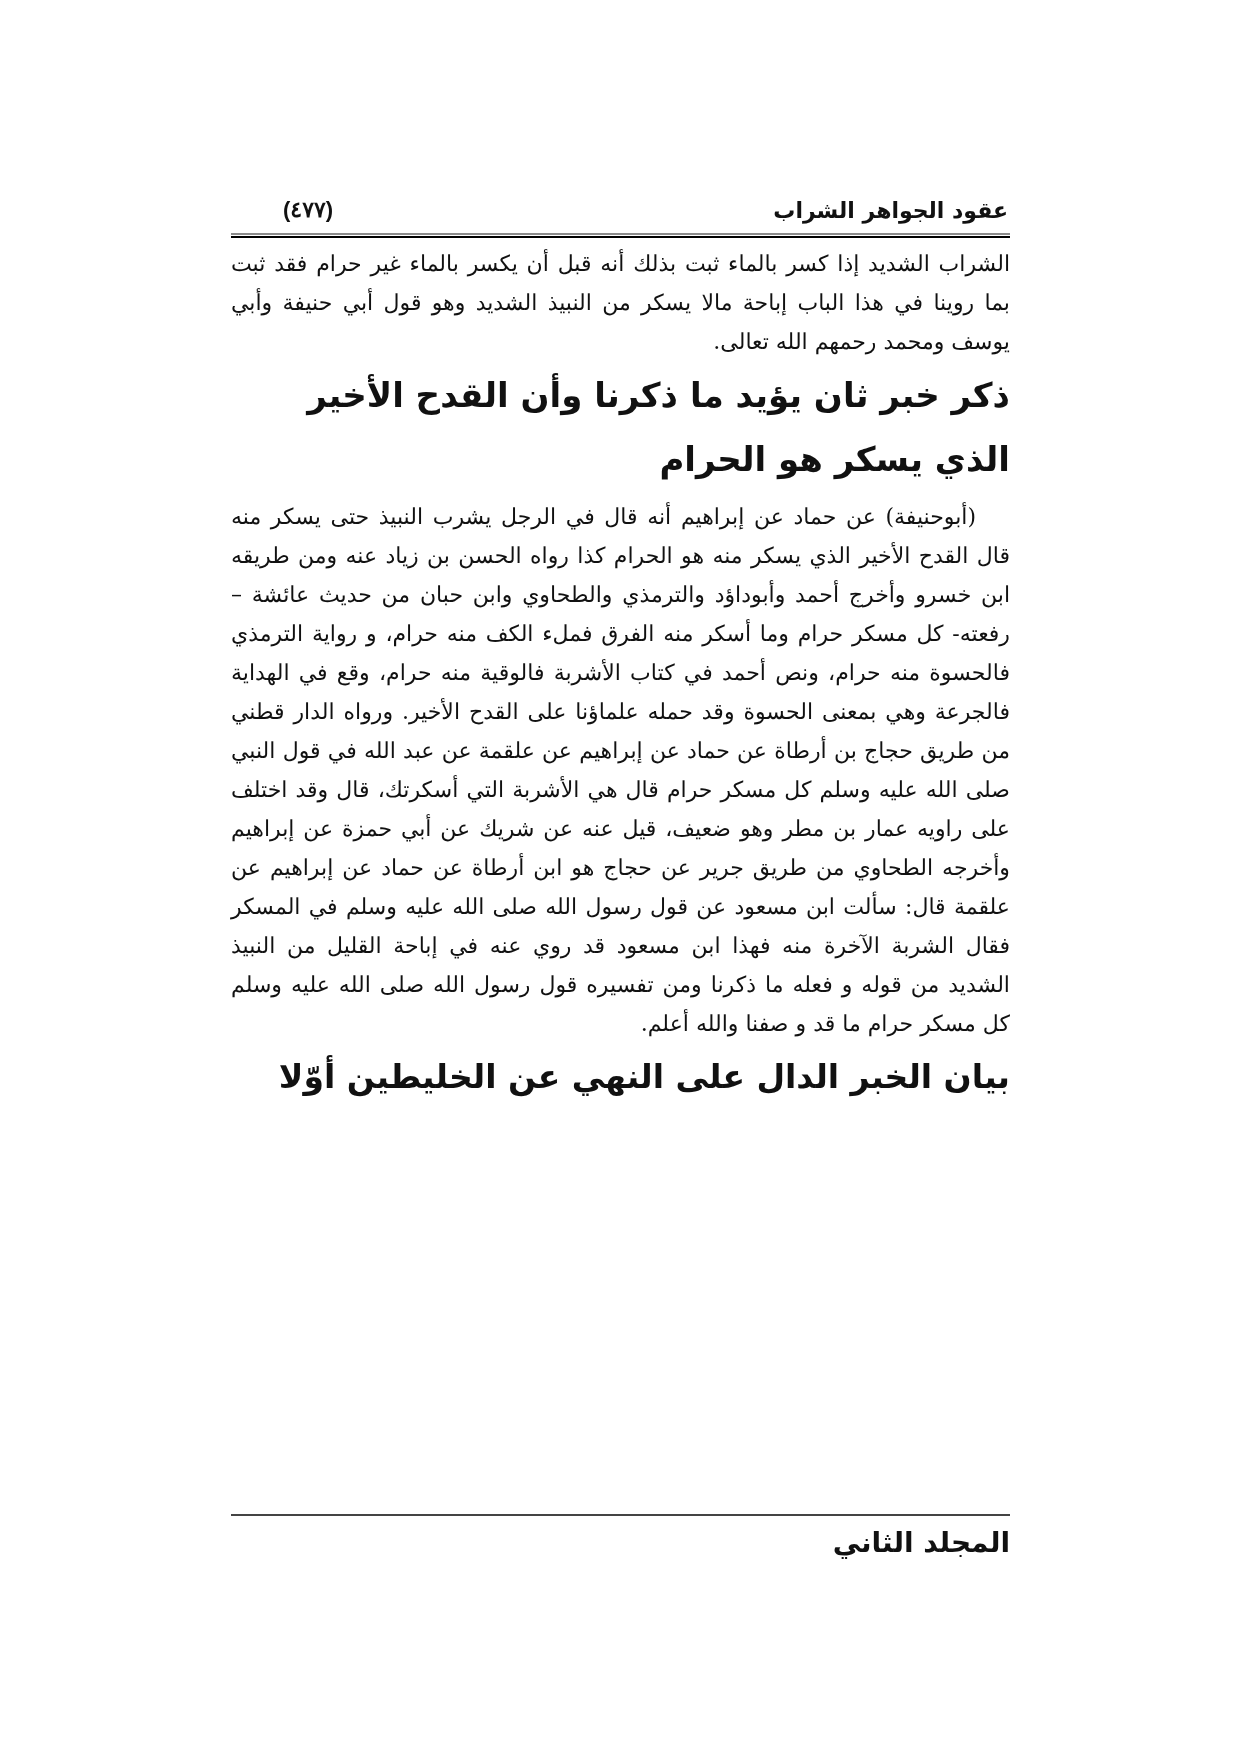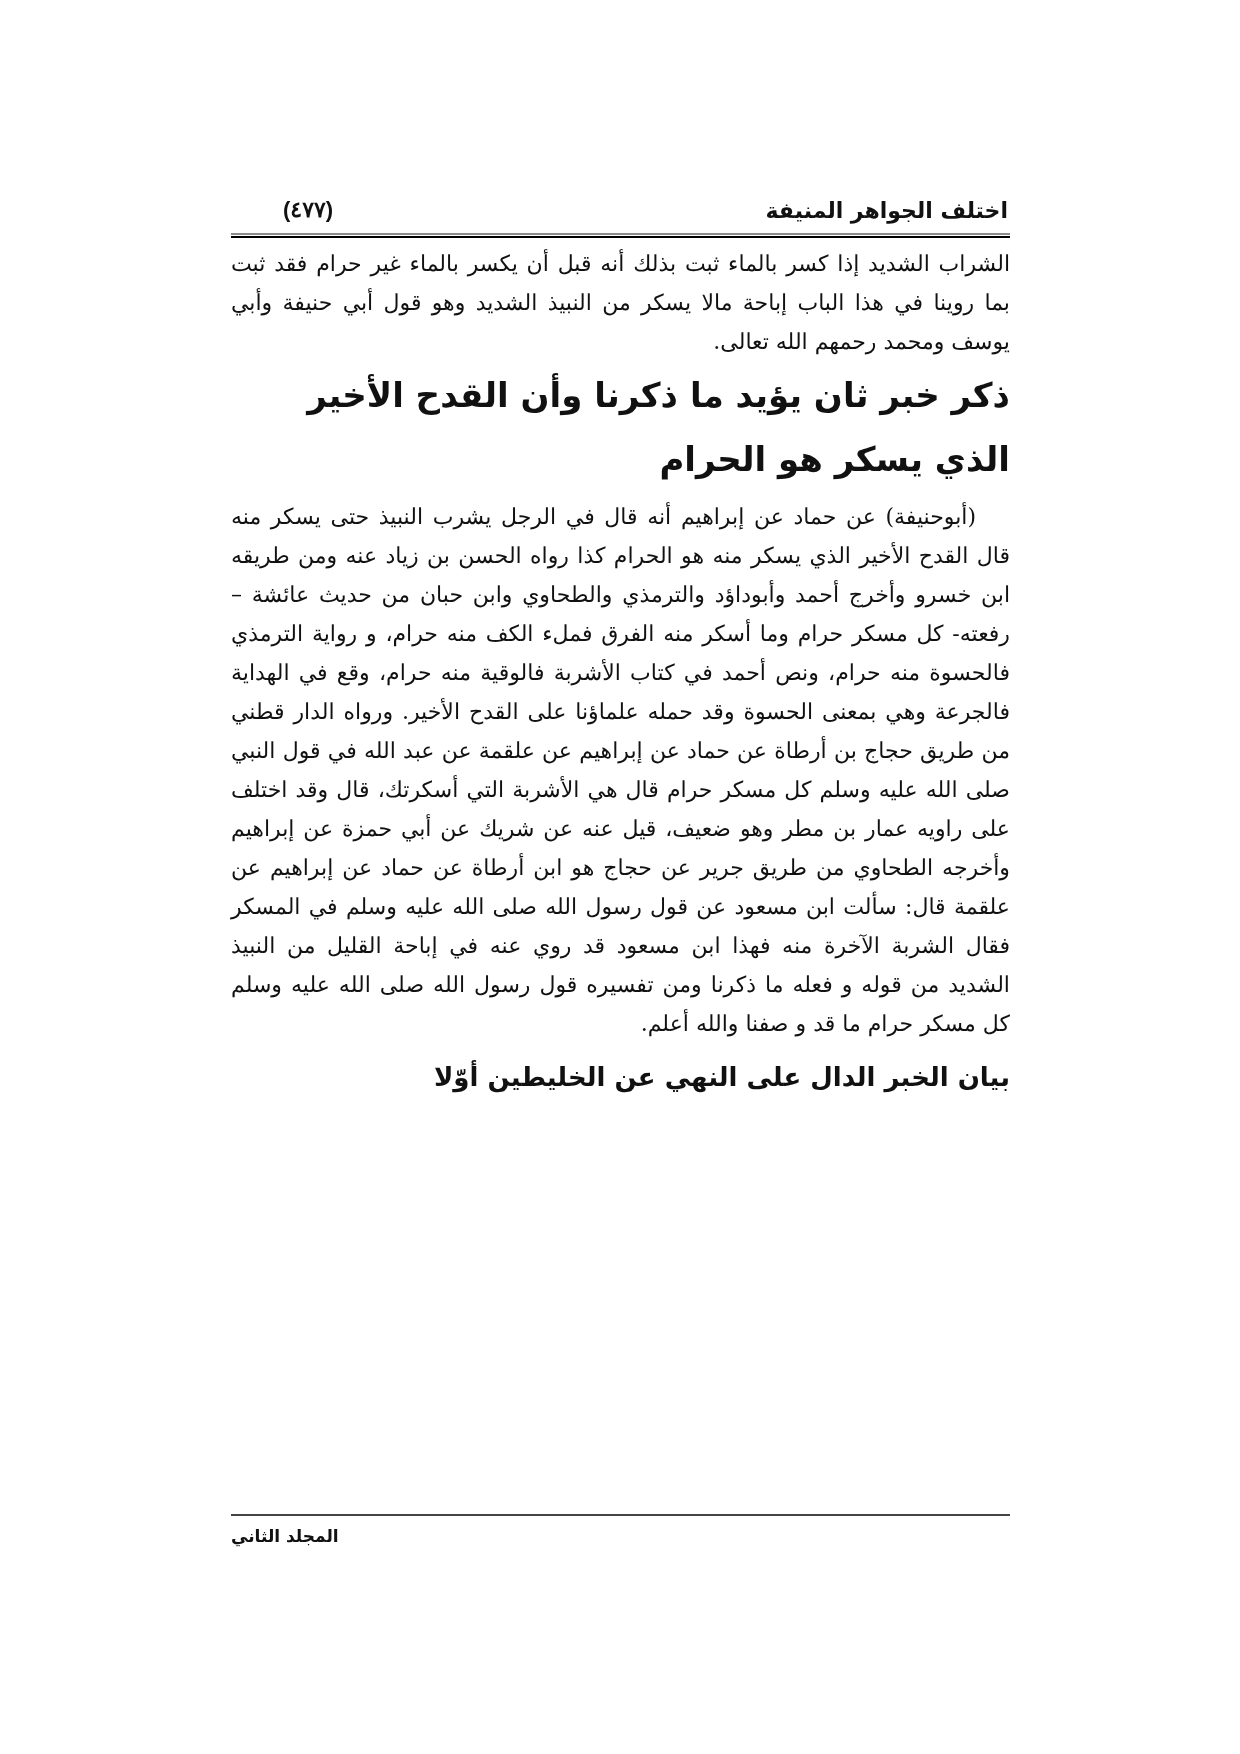--- a/index.html
+++ b/index.html
@@ -87,48 +87,48 @@
       text-align: right;
       margin: 0;
     }
     .heading.h1 {
       margin-top: 2px;
       margin-bottom: 6px;
     }
     .heading.h2 {
       margin-top: 2px;
       margin-bottom: 8px;
-      font-size: 26px;
+      font-size: 33px;
     }
     .footer-rule {
       position: absolute;
       top: 1514px;
       left: 0;
       right: 0;
       height: 2px;
       background: #444444;
     }
     .footer {
       position: absolute;
       top: 1526px;
       left: 0;
       right: 0;
-      text-align: left;
+      text-align: right;
       font-family: "DejaVu Sans", "Liberation Sans", sans-serif;
       font-weight: bold;
-      font-size: 17px;
+      font-size: 28px;
     }
   </style>
 </head>
 <body>
 
 <div class="page">
 
   <div class="running-header">
-    <span class="book-title">اختلف الجواهر المنيفة</span>
+    <span class="book-title">عقود الجواهر الشراب</span>
     <span class="page-number">(٤٧٧)</span>
   </div>
   <div class="header-rule"></div>
   <div class="header-rule-2"></div>
 
   <div class="content">
     <p class="para">الشراب الشديد إذا كسر بالماء ثبت بذلك أنه قبل أن يكسر بالماء غير حرام فقد ثبت بما روينا في هذا الباب إباحة مالا يسكر من النبيذ الشديد وهو قول أبي حنيفة وأبي يوسف ومحمد رحمهم الله تعالى.</p>
 
     <h2 class="heading h1">ذكر خبر ثان يؤيد ما ذكرنا وأن القدح الأخير الذي يسكر هو الحرام</h2>
 

